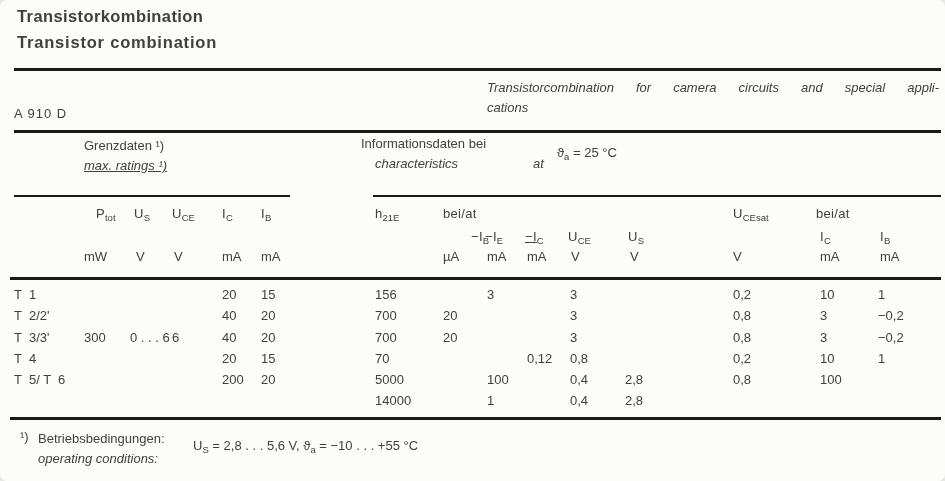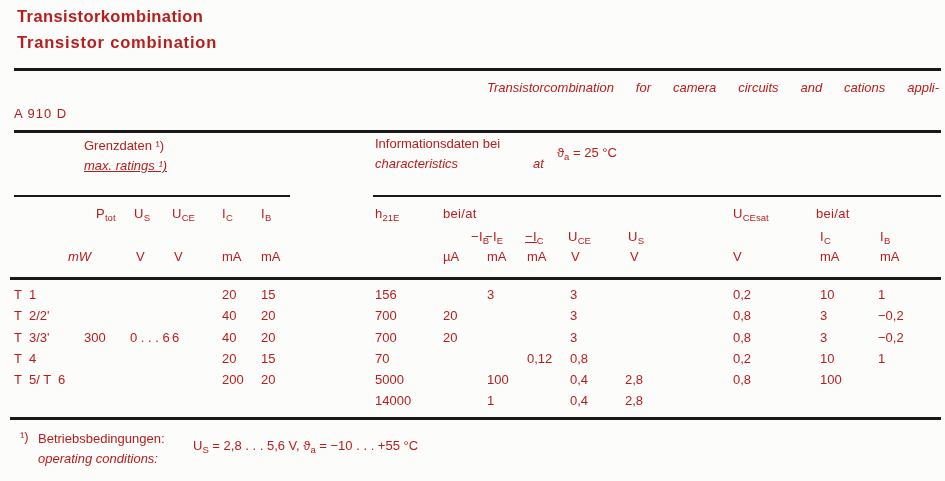--- a/index.html
+++ b/index.html
@@ -1,20 +1,21 @@
 <!DOCTYPE html>
 <html><head>
 <meta charset="utf-8">
 <style>
   html,body { margin:0; padding:0; background:#e8e8e6; }
   .page {
     position:relative; width:945px; height:481px; margin:0 auto;
-    background:#fcfcfa; color:#b91c1c; overflow:hidden;
+    background:#fcfcfa; color:#404040; overflow:hidden;
     font-family:"Liberation Sans","DejaVu Sans",sans-serif;
     font-size:13px;
+    border-radius:7px;
   }
   .abs { position:absolute; white-space:nowrap; }
   .rule { position:absolute; background:#191919; }
   .title { font-weight:bold; font-size:16.5px; letter-spacing:0.4px; }
   .it { font-style:italic; }
   .desc { position:absolute; line-height:20px; }
   .just { text-align:justify; text-align-last:justify; }
   .sb { font-size:9.5px; vertical-align:-3px; letter-spacing:0; }
   .hdr { letter-spacing:0.3px; }
   .grid {
@@ -33,29 +34,30 @@
 
   <div class="abs title" style="left:17px; top:7px;">Transistorkombination</div>
   <div class="abs title" style="left:17px; top:33px; letter-spacing:0.8px;">Transistor combination</div>
 
   <div class="rule" style="left:14px; top:68px; width:927px; height:3px;"></div>
 
   <div class="abs" style="left:14px; top:82px; letter-spacing:1px;margin-top:24px;">A 910 D</div>
 
 
   <div class="desc it" style="left:487px; top:78px; width:452px;">
-    <div class="just">Transistorcombination for camera circuits and cations appli-</div>
+    <div class="just">Transistorcombination for camera circuits and special appli-</div>
+    <div>cations</div>
   </div>
 
   <div class="rule" style="left:14px; top:130px; width:927px; height:2.5px;"></div>
 
   <div class="abs" style="left:84px; top:138px;">Grenzdaten ¹)</div>
   <div class="abs it" style="left:84px; top:158px;text-decoration:underline;">max. ratings ¹)</div>
 
-  <div class="abs" style="left:375px; top:136px;text-align:center;">Informationsdaten bei</div>
+  <div class="abs" style="left:361px; top:136px;text-align:center;">Informationsdaten bei</div>
   <div class="abs it" style="left:375px; top:156px;">characteristics</div>
   <div class="abs it" style="left:533px; top:156px;">at</div>
   <div class="abs" style="left:557px; top:145px;"><span>ϑ</span><span class="sb">a</span><span> = 25 °C</span></div>
 
   <div class="rule" style="left:14px; top:195px; width:276px; height:2px;"></div>
   <div class="rule" style="left:373px; top:195px; width:568px; height:2px;"></div>
 
   <div class="abs hdr" style="left:96px;  top:206px;"><span>P</span><span class="sb">tot</span></div>
   <div class="abs hdr" style="left:134px; top:206px;"><span>U</span><span class="sb">S</span></div>
   <div class="abs hdr" style="left:172px; top:206px;"><span>U</span><span class="sb">CE</span></div>
@@ -67,21 +69,21 @@
   <div class="abs hdr" style="left:816px; top:206px;">bei/at</div>
 
   <div class="abs hdr" style="left:441px; top:229px;margin-left:30px;"><span>−I</span><span class="sb">B</span></div>
   <div class="abs hdr" style="left:485px; top:229px;"><span>−I</span><span class="sb">E</span></div>
   <div class="abs hdr" style="left:525px; top:229px;text-decoration:underline;"><span>−I</span><span class="sb">C</span></div>
   <div class="abs hdr" style="left:568px; top:229px;"><span>U</span><span class="sb">CE</span></div>
   <div class="abs hdr" style="left:628px; top:229px;"><span>U</span><span class="sb">S</span></div>
   <div class="abs hdr" style="left:820px; top:229px;"><span>I</span><span class="sb">C</span></div>
   <div class="abs hdr" style="left:880px; top:229px;"><span>I</span><span class="sb">B</span></div>
 
-  <div class="abs" style="left:68px;  top:249px;font-style:italic;">mW</div>
+  <div class="abs" style="left:84px;  top:249px;">mW</div>
   <div class="abs" style="left:136px; top:249px;">V</div>
   <div class="abs" style="left:174px; top:249px;">V</div>
   <div class="abs" style="left:222px; top:249px;">mA</div>
   <div class="abs" style="left:261px; top:249px;">mA</div>
   <div class="abs" style="left:443px; top:249px;">µA</div>
   <div class="abs" style="left:487px; top:249px;">mA</div>
   <div class="abs" style="left:527px; top:249px;">mA</div>
   <div class="abs" style="left:571px; top:249px;">V</div>
   <div class="abs" style="left:630px; top:249px;">V</div>
   <div class="abs" style="left:733px; top:249px;">V</div>

